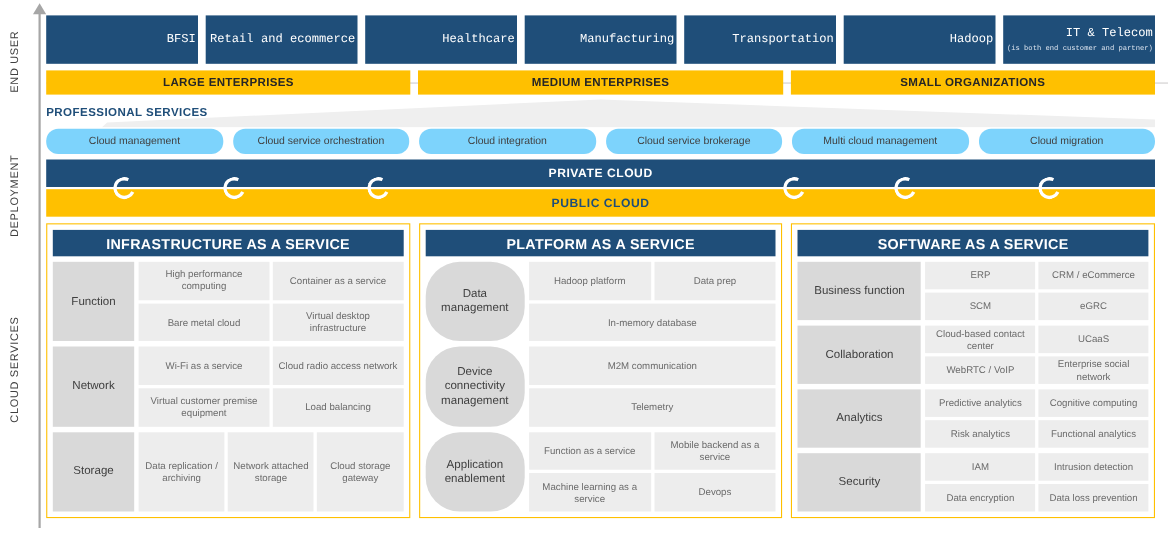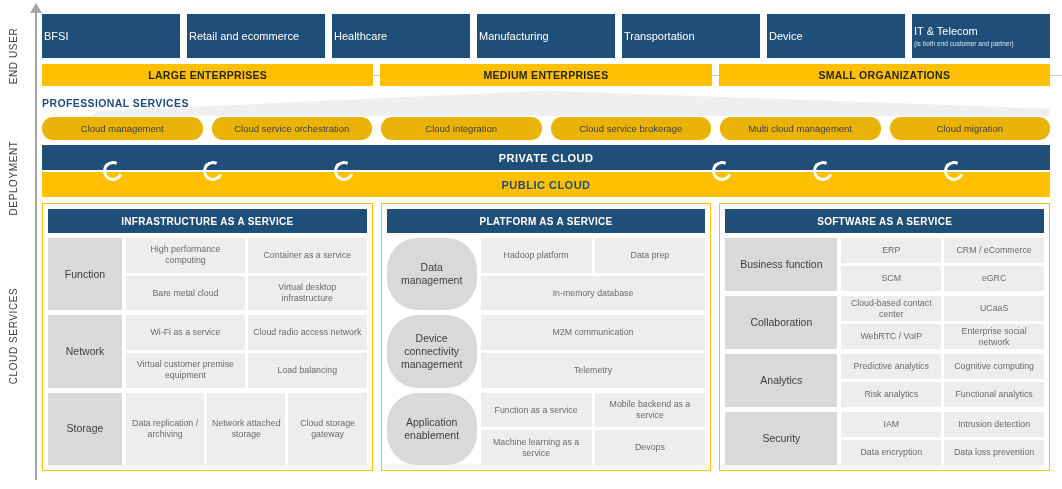--- a/index.html
+++ b/index.html
@@ -17,49 +17,49 @@
                 font-size:10px; color:#404040; letter-spacing:0.6px; white-space:nowrap; }
   .rail-label.s0 { top:56px; }
   .rail-label.s1 { top:178px; }
   .rail-label.s2 { top:336px; }
 
   
   .content { position:absolute; left:42px; top:0; width:1008px; }
 
   .industries { margin-top:14px; height:44px; display:flex; gap:7px; }
   .industry { flex:1; background:var(--navy); color:#fff; display:flex; flex-direction:column;
-              align-items:flex-start; justify-content:center; text-align:center; font-size:11px; line-height:1.15; padding:2px; }
+              align-items:flex-end; justify-content:center; text-align:center; font-size:11px; line-height:1.15; padding:2px;font-family:Liberation Mono, monospace; }
   .industry .sub { font-size:6.5px; color:#DCE4EF; margin-top:2px; line-height:1.1; }
 
   .segments { position:relative; margin-top:6px; height:22px; display:flex; gap:7px; }
   .segments::before { content:""; position:absolute; left:0; right:-12px; top:50%; height:1px; background:#D0CECE; }
   .segment { position:relative; flex:1; background:var(--gold); color:#262626; font-weight:bold;
              font-size:10.5px; letter-spacing:0.3px; display:flex; align-items:center; justify-content:center; }
 
   .ps-wedge { position:relative; margin-top:4px; height:26px; }
   .ps-shape { position:absolute; inset:0; background:#EFEFEF;
               clip-path:polygon(5% 100%, 5.5% 82%, 50% 2%, 100% 72%, 100% 100%); }
   .ps-title { position:absolute; left:0; right:0; top:50%; transform:translateY(-54%); text-align:left;
               color:var(--navy); font-weight:bold; font-size:10.5px; letter-spacing:0.4px; }
 
   .services { margin-top:1px; height:23px; display:flex; gap:9px; }
-  .service { flex:1; background:#eab308; color:#404040; font-size:9.5px; display:flex;
+  .service { flex:1; background:#7dd3fc; color:#404040; font-size:9.5px; display:flex;
              align-items:center; justify-content:center; text-align:center;border-radius:11px; }
 
   .bars { position:relative; margin-top:5px; }
   .bar { height:25px; display:flex; align-items:center; justify-content:center;
          font-weight:bold; font-size:11px; letter-spacing:0.5px; }
   .bar.private { background:var(--navy); color:#fff; margin-bottom:2px; }
   .bar.public  { background:var(--gold); color:var(--navy); }
   .ring { position:absolute; top:50%; width:20px; height:20px; margin:-10px 0 0 -10px; border-radius:50%;
           border:3px solid #fff; border-right-color:transparent; transform:rotate(-20deg); z-index:2; }
 
   .panels { margin-top:6px; height:268px; display:flex; gap:8px; }
   .panel { flex:1; border:1.5px solid var(--gold); background:#fff; padding:5px; display:flex; flex-direction:column; }
-  .panel-header { flex:none; height:24px; background:var(--navy); color:#fff; font-weight:bold; font-size:10px;
+  .panel-header { flex:none; height:24px; background:var(--navy); color:#fff; font-weight:bold; font-size:13px;
                   letter-spacing:0.3px; display:flex; align-items:center; justify-content:center; margin-bottom:5px; }
   .groups { flex:1; display:flex; flex-direction:column; gap:5px; }
   .group { flex:1; display:flex; gap:4px; }
   .cat-label { background:#D9D9D9; color:#404040; font-size:10.5px; display:flex; align-items:center;
                justify-content:center; text-align:center; line-height:1.25; padding:2px 4px; }
   .panel.p-iaas .cat-label { width:74px; }
   .panel.p-paas .cat-label { width:90px;border-radius:31px; }
   .panel.p-saas .cat-label { width:112px; }
   .cells { flex:1; display:flex; flex-direction:column; gap:3px; }
   .cell-row { flex:1; display:flex; gap:3px; }
@@ -93,21 +93,21 @@
       <div class="industry">
           <span>Healthcare</span>
         </div>
       <div class="industry">
           <span>Manufacturing</span>
         </div>
       <div class="industry">
           <span>Transportation</span>
         </div>
       <div class="industry">
-          <span>Device</span>
+          <span>Hadoop</span>
         </div>
       <div class="industry">
         <span>IT &amp; Telecom</span>
         <span class="sub">(is both end customer and partner)</span>
       </div>
     </div>
 
     <div class="segments">
       <div class="segment">LARGE ENTERPRISES</div>
       <div class="segment">MEDIUM ENTERPRISES</div>

